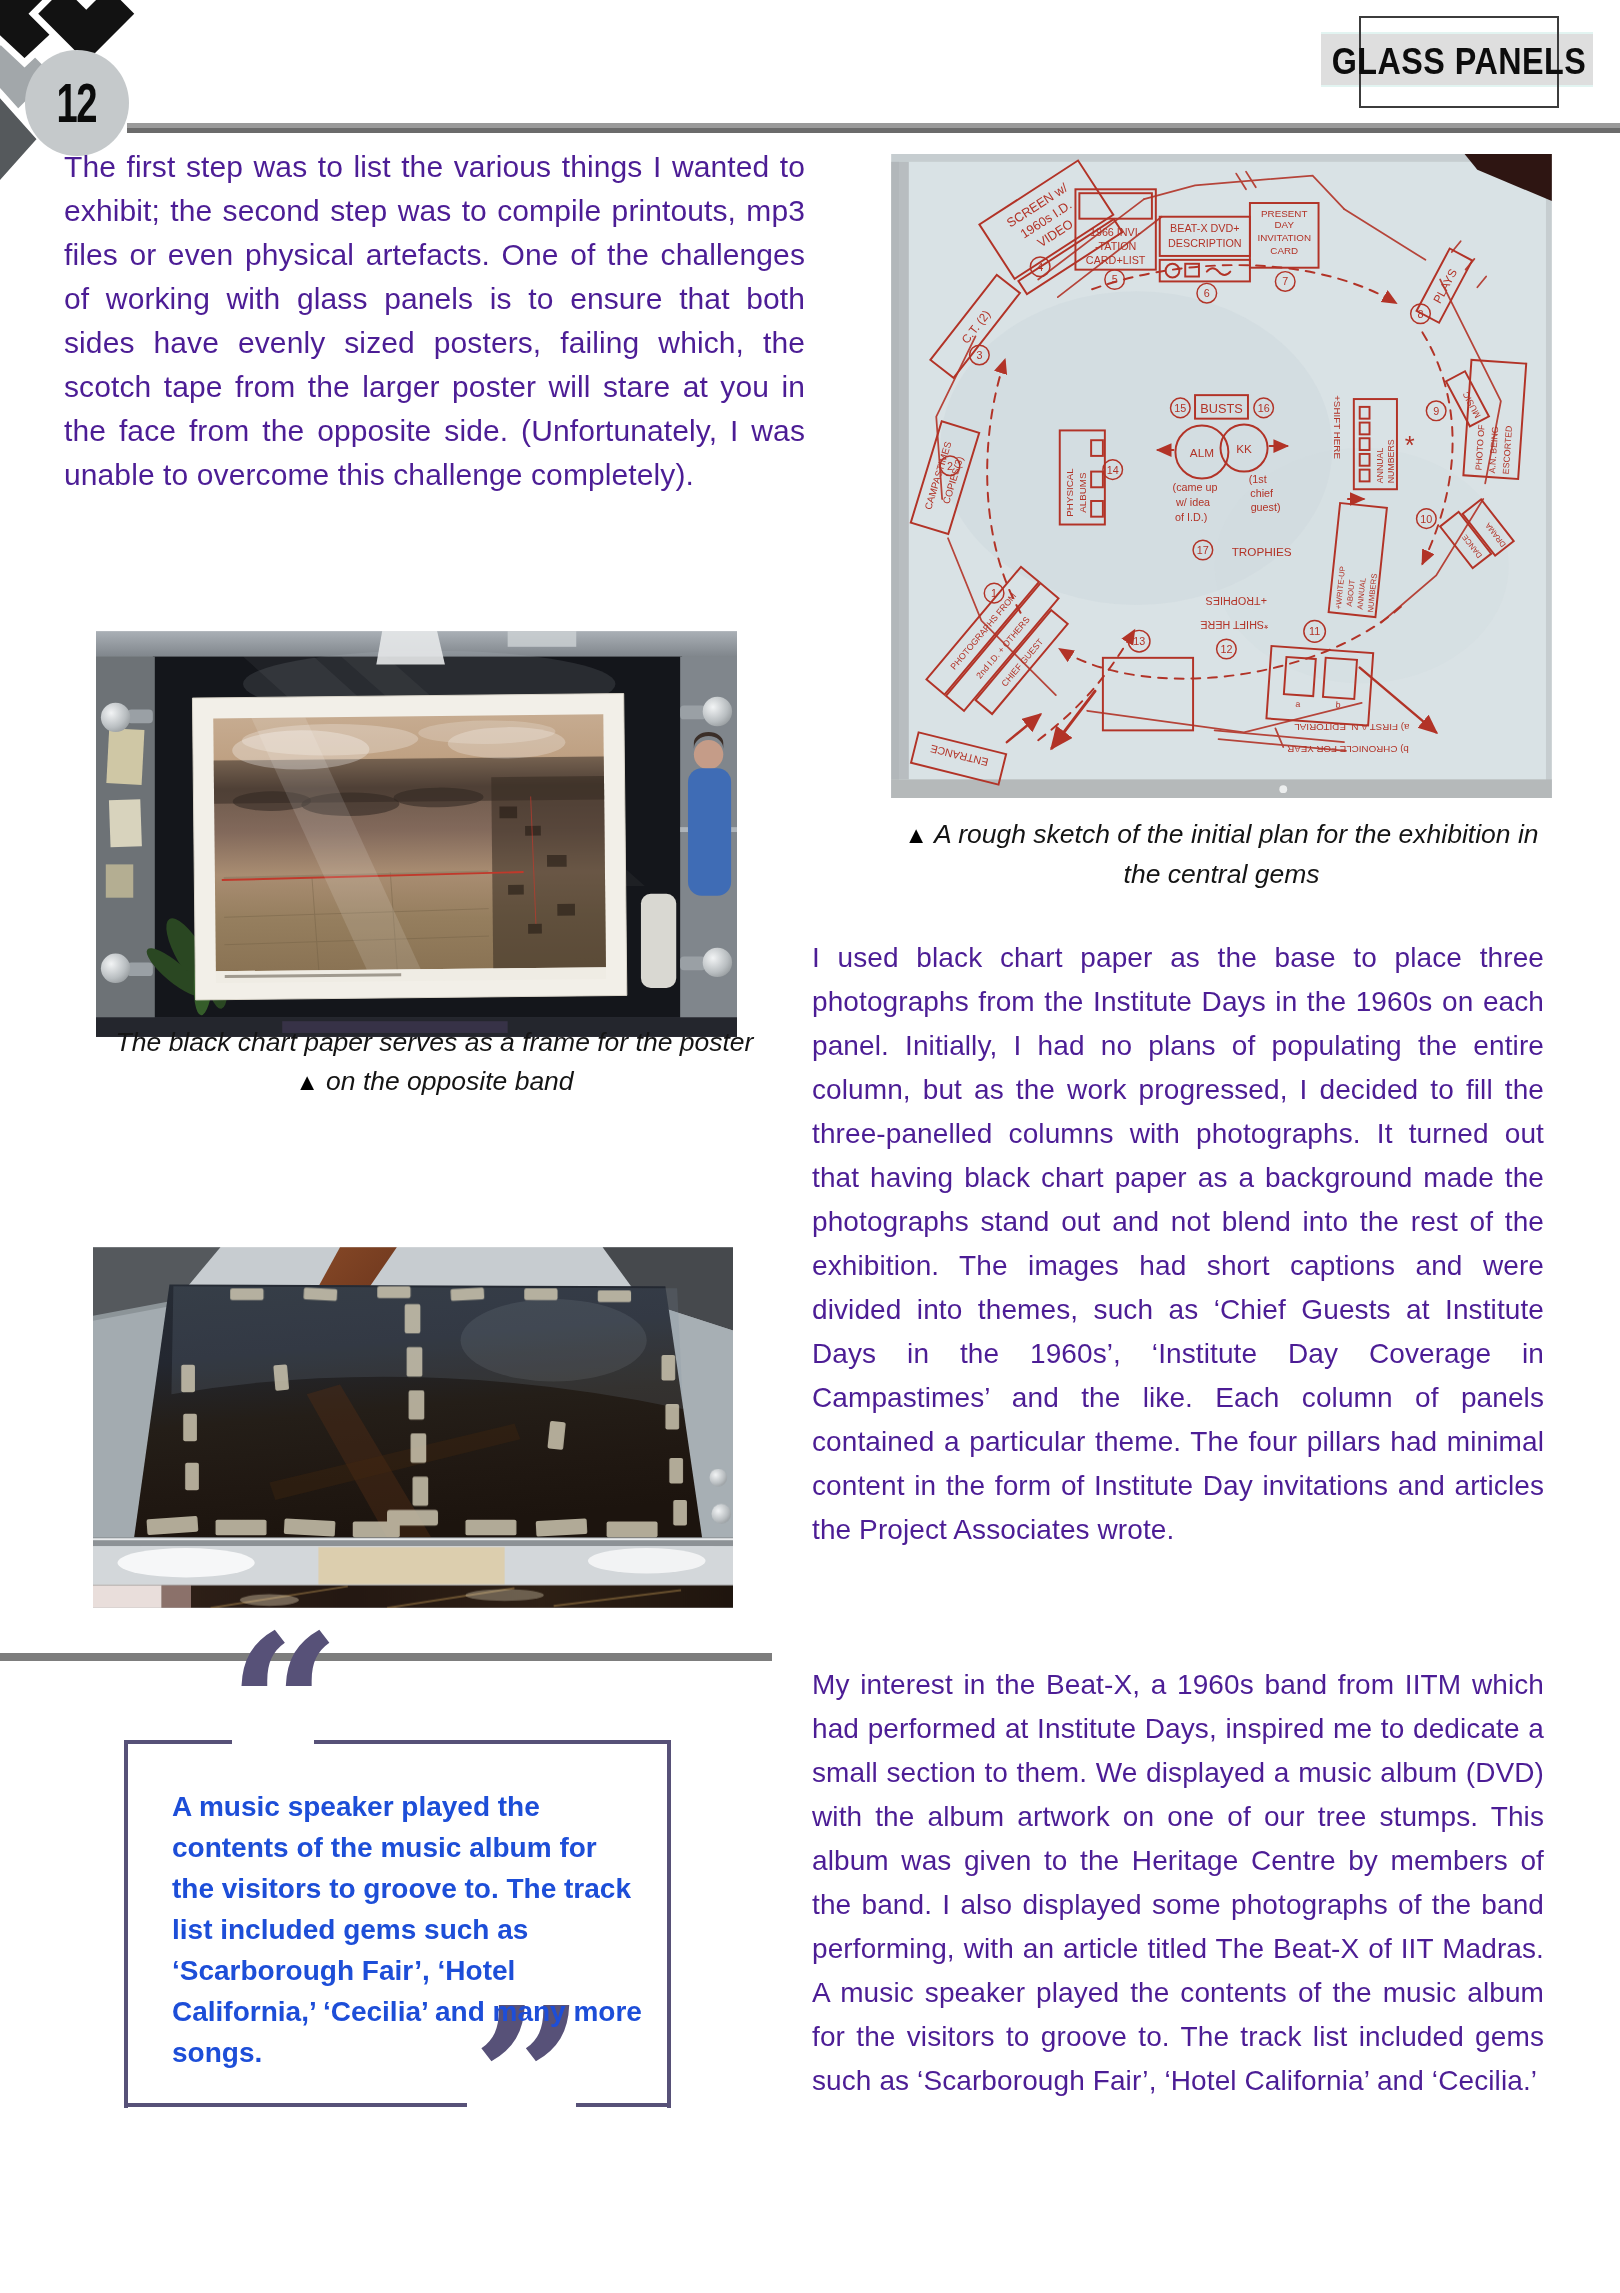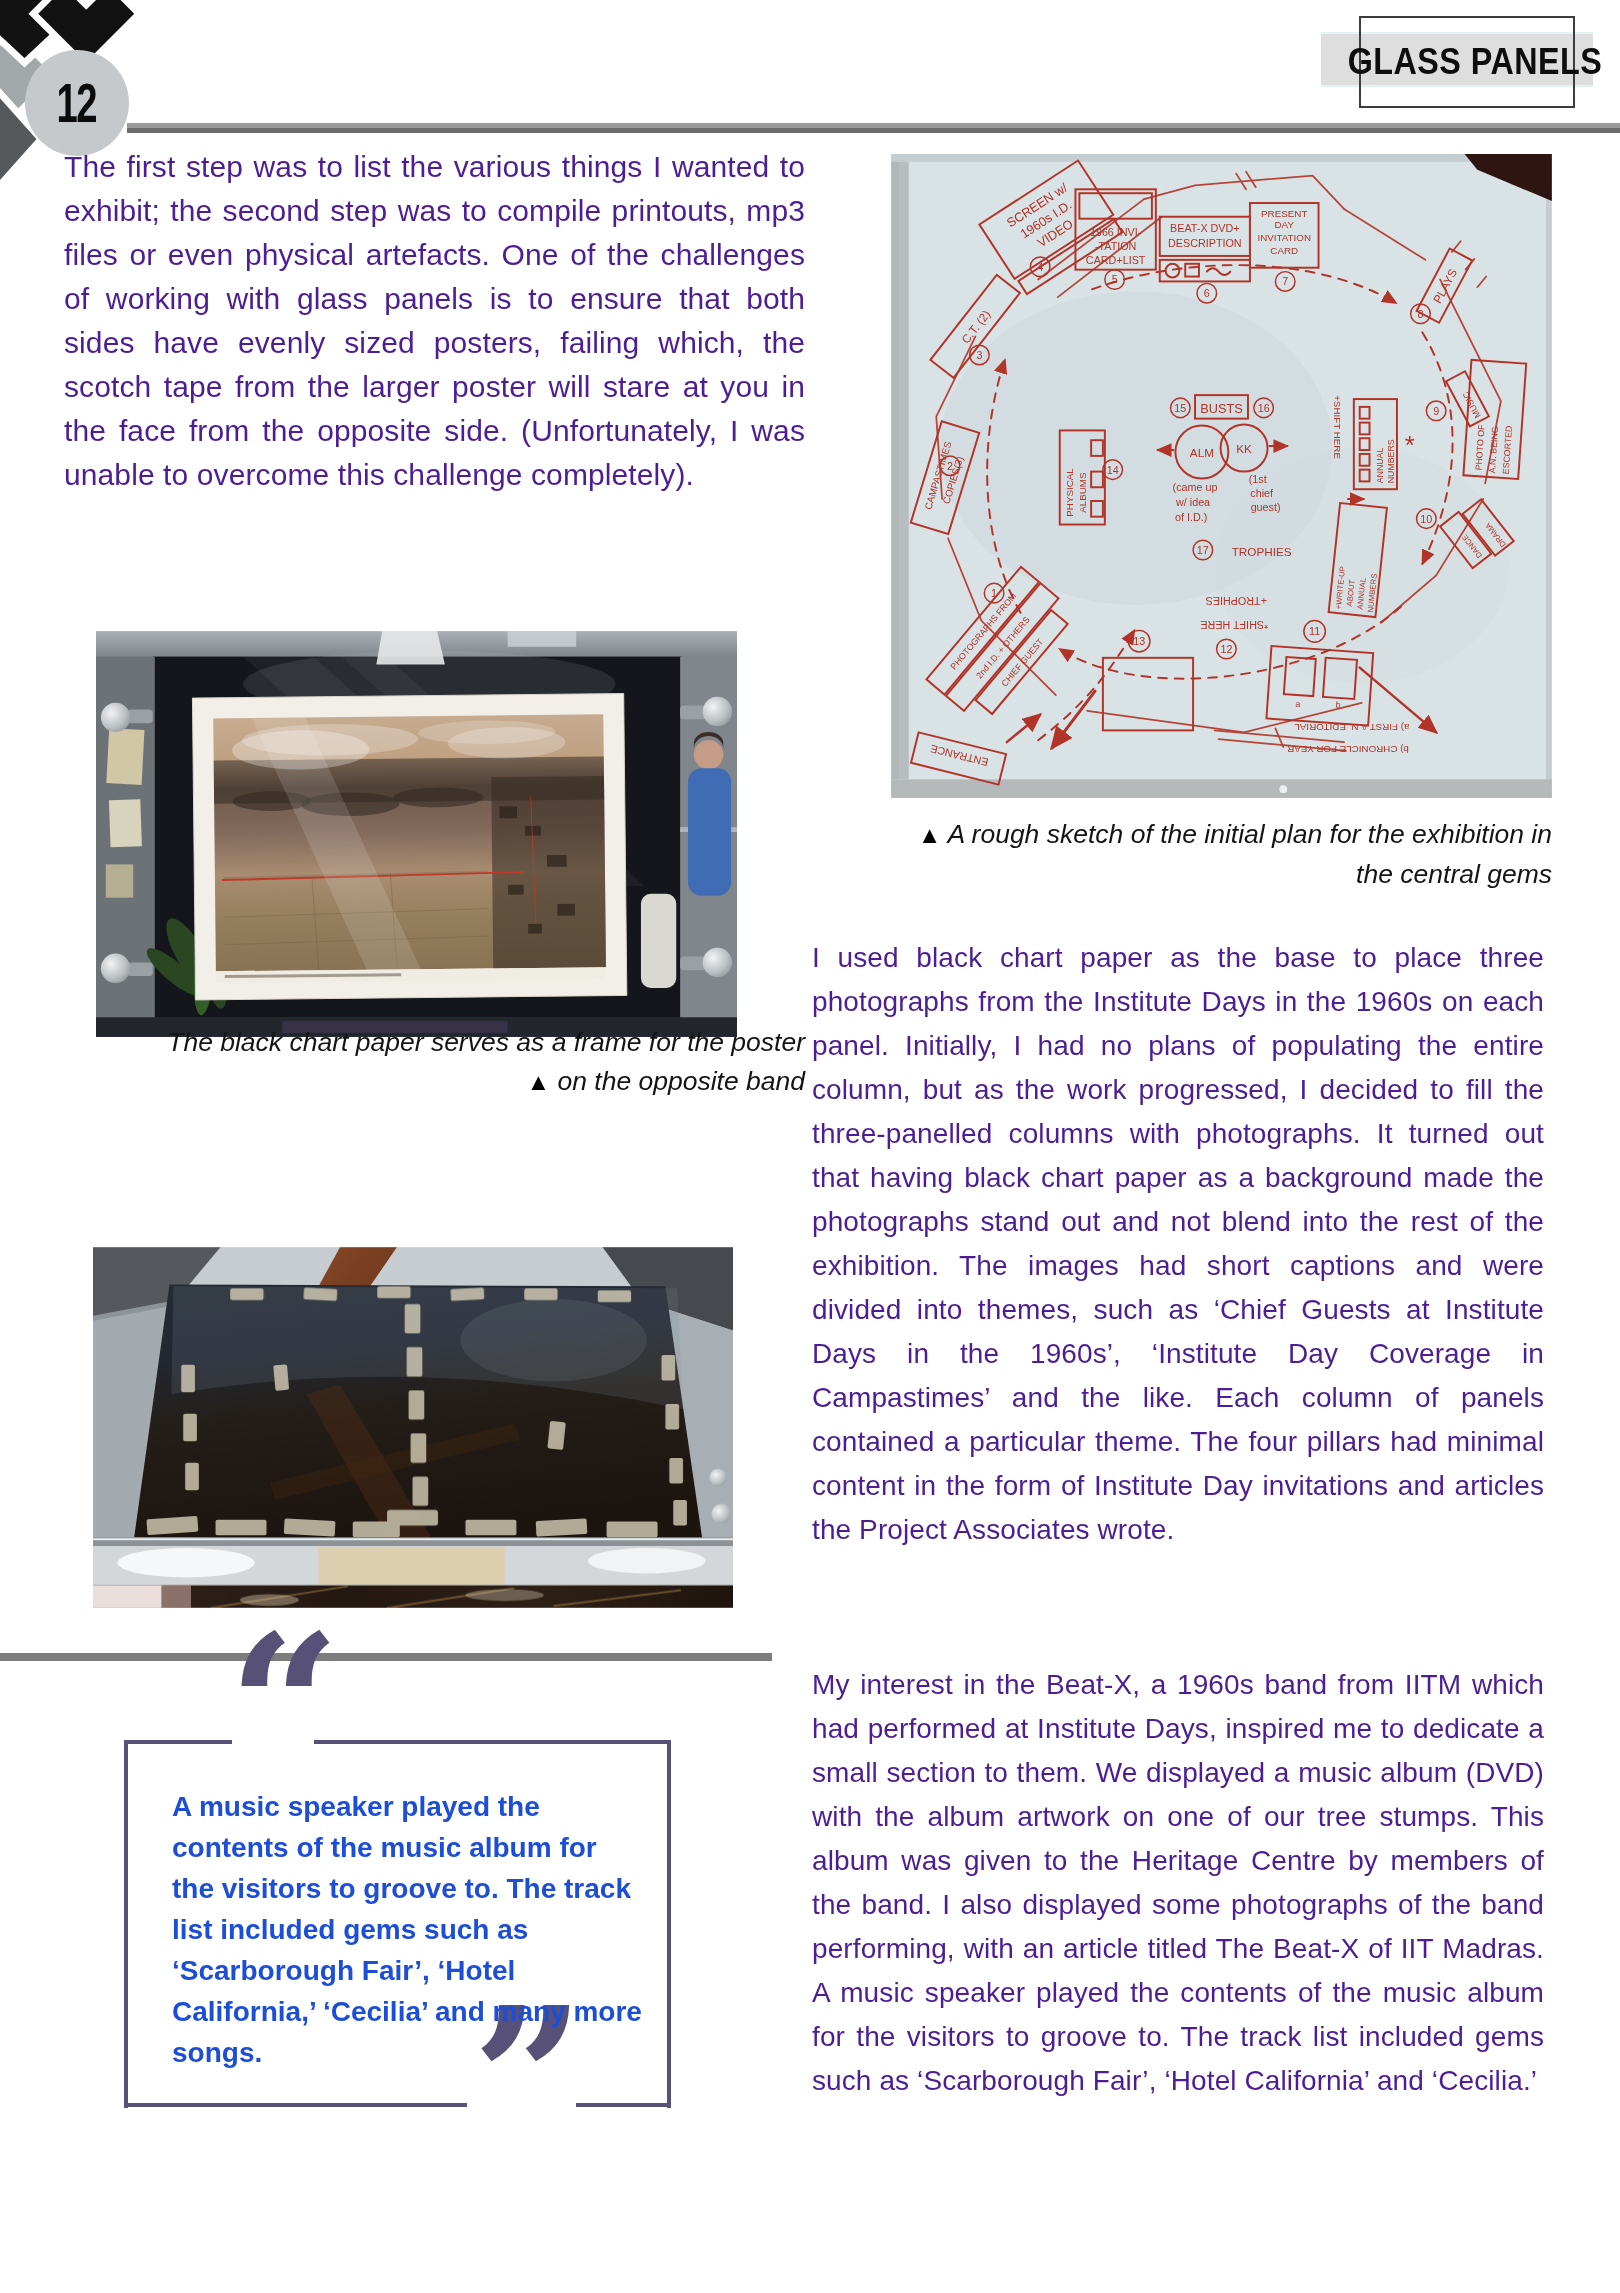--- a/index.html
+++ b/index.html
@@ -2,21 +2,21 @@
 <html><head>
 <meta charset="utf-8">
 <style>
   html,body{margin:0;padding:0;background:#fff;}
   #page{position:relative;width:1620px;height:2232px;background:#ffffff;overflow:hidden;
         font-family:"Liberation Sans",sans-serif;color:#222;}
   .abs{position:absolute;}
   .para{font-size:29px;line-height:44px;text-align:justify;color:#4c1d95;letter-spacing:0.1px;}
   .para.left{font-size:30px;}
   .para.right{font-size:28px;}
-  .caption{font-style:italic;font-size:26.5px;color:#141414;text-align:right;font-weight:500;line-height:39px;}
+  .caption{font-style:italic;font-size:26.5px;color:#141414;text-align:center;font-weight:500;line-height:39px;}
   .tri{font-style:normal;font-size:23.5px;color:#000;}
   .pagenum{width:104px;height:106px;border-radius:50%;background:#c5c9cb;display:flex;align-items:center;justify-content:center;}
   .pagenum span{font-weight:700;font-size:49px;color:#0b0b0b;transform:scale(.78,1.12);letter-spacing:-2px;}
   .hdr-band{background:#dedede;border-top:2px solid #e2f4f1;border-bottom:2px solid #e2f4f1;}
   .hdr-box{border:2.9px solid #3c3c3c;display:flex;align-items:center;justify-content:center;}
   .hdr-box span{font-weight:700;font-size:34px;letter-spacing:0.5px;color:#0d0d0d;white-space:nowrap;transform:scale(.95,1.1);}
   .qseg{background:#575178;}
   .qtext{font-weight:700;font-size:28px;line-height:41px;color:#1d4ed8;text-align:left;}
   .qmark{font-family:"DejaVu Serif",serif;font-weight:700;color:#575178;line-height:0;}
   svg text{font-family:"Liberation Sans",sans-serif;}
@@ -32,21 +32,21 @@
     <polygon points="25,-50 85,8 25,64 -35,8" fill="#121212" stroke="#fff" stroke-width="7"></polygon>
     <polygon points="88,-40 142,14 88,68 34,14" fill="#121212" stroke="#fff" stroke-width="7"></polygon>
     <polygon points="88,-58 122,-24 88,10 54,-24" fill="#ffffff"></polygon>
   </svg>
 
   <div class="abs pagenum" style="left:24.5px;top:50px">
     <span>12</span>
   </div>
 
   <div class="abs hdr-band" style="left:1321px;top:32px;width:272px;height:51px"></div>
-  <div class="abs hdr-box" style="left:1359px;top:15.7px;width:196px;height:88px;padding-left:16px;">
+  <div class="abs hdr-box" style="left:1359px;top:15.7px;width:196px;height:88px;">
     <span>GLASS PANELS</span>
   </div>
   <div class="abs" style="left:127px;top:123px;width:1493px;height:9.8px;background:linear-gradient(180deg,#9a9a9a 0 55%,#6b6b6b 55% 100%)"></div>
 
   <div class="abs para left" style="left:64px;top:145px;width:741px">The first step was to list the various things I wanted to exhibit; the second step was to compile printouts, mp3 files or even physical artefacts. One of the challenges of working with glass panels is to ensure that both sides have evenly sized posters, failing which, the scotch tape from the larger poster will stare at you in the face from the opposite side. (Unfortunately, I was unable to overcome this challenge completely).</div>
 
   <svg class="abs" style="left:891px;top:154px" width="661" height="644" viewBox="0 0 674 657">
     <rect x="0" y="0" width="674" height="657" fill="#c6cdd0"></rect>
     <rect x="8" y="8" width="660" height="632" fill="#d9e2e5"></rect>
     <rect x="0" y="8" width="18" height="630" fill="#a9aeb0" opacity="0.7"></rect>

